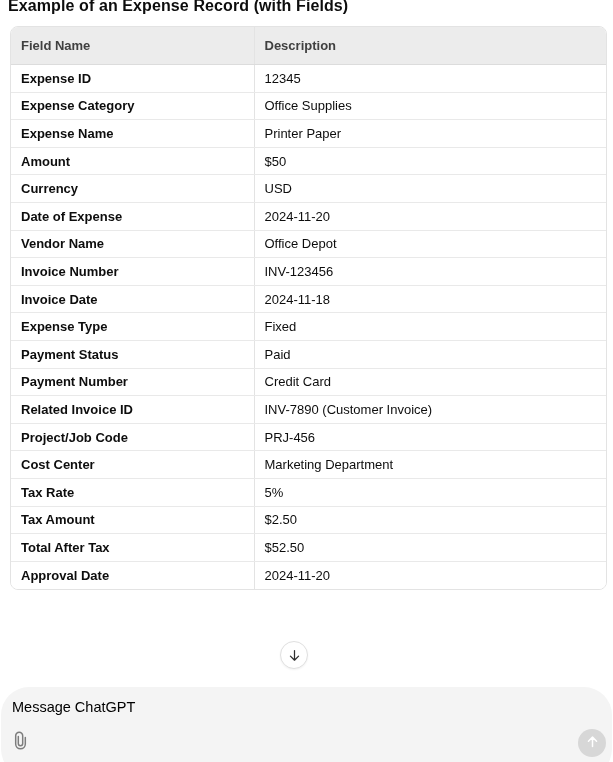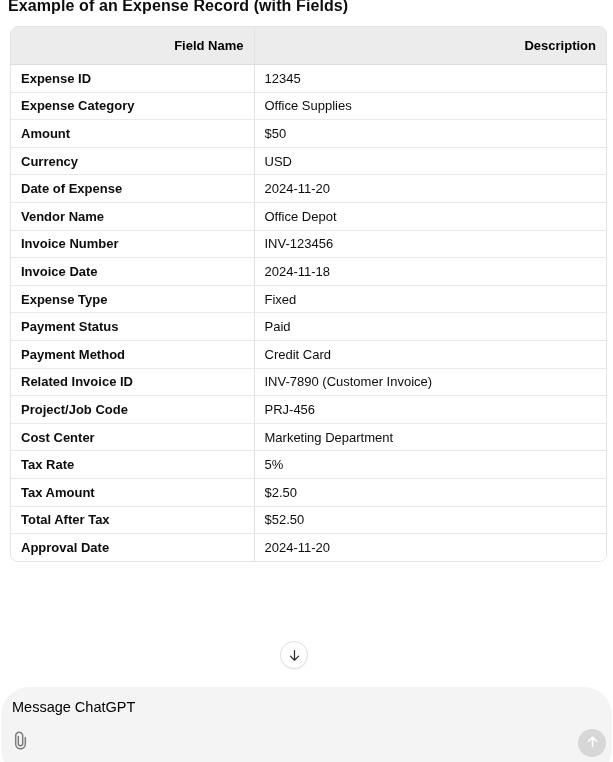--- a/index.html
+++ b/index.html
@@ -31,26 +31,26 @@
   }
   table.expense {
     width: 100%;
     border-collapse: collapse;
     table-layout: fixed;
     font-size: 13px;
   }
   table.expense col.c1 { width: 243px; }
   table.expense th {
     background: #ececec;
-    text-align: right;
+    text-align: left;
     font-weight: 600;
     height: 28px;
     padding: 11px 10px;
     border-bottom: 1px solid #dcdcdc;
-    color: #000000;
+    color: #404040;
   }
   table.expense th + th,
   table.expense td + td { border-left: 1px solid #e3e3e3; }
   table.expense td {
     height: 27.6px;
     padding: 0 10px;
     border-bottom: 1px solid #e9e9e9;
     background: #ffffff;
     white-space: nowrap;
     overflow: hidden;
@@ -131,20 +131,24 @@
         <tr>
           <td class="fname">Expense ID</td>
           <td class="fdesc">12345</td>
         </tr>
 
         <tr>
           <td class="fname">Expense Category</td>
           <td class="fdesc">Office Supplies</td>
         </tr>
 
+        <tr>
+          <td class="fname">Expense Name</td>
+          <td class="fdesc">Printer Paper</td>
+        </tr>
 
         <tr>
           <td class="fname">Amount</td>
           <td class="fdesc">$50</td>
         </tr>
 
         <tr>
           <td class="fname">Currency</td>
           <td class="fdesc">USD</td>
         </tr>
@@ -173,21 +177,21 @@
           <td class="fname">Expense Type</td>
           <td class="fdesc">Fixed</td>
         </tr>
 
         <tr>
           <td class="fname">Payment Status</td>
           <td class="fdesc">Paid</td>
         </tr>
 
         <tr>
-          <td class="fname">Payment Method</td>
+          <td class="fname">Payment Number</td>
           <td class="fdesc">Credit Card</td>
         </tr>
 
 
         <tr>
           <td class="fname">Related Invoice ID</td>
           <td class="fdesc">INV-7890 (Customer Invoice)</td>
         </tr>
 
         <tr>

